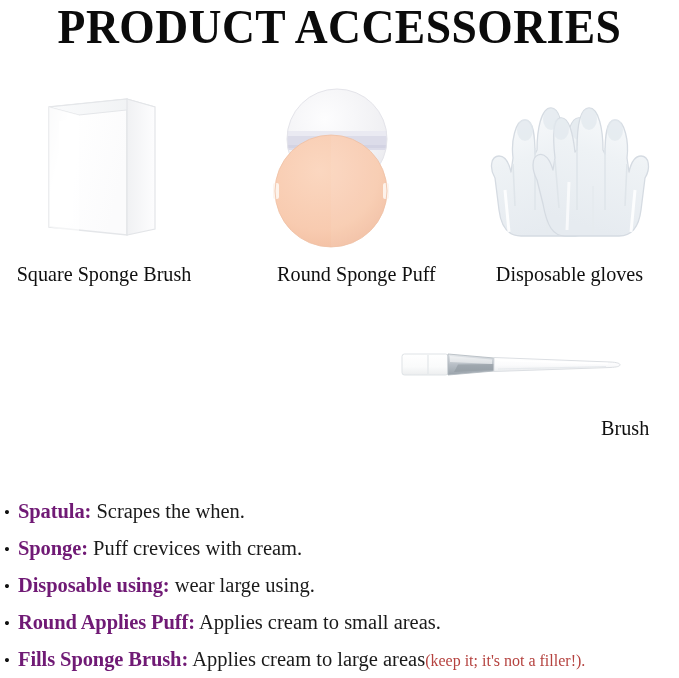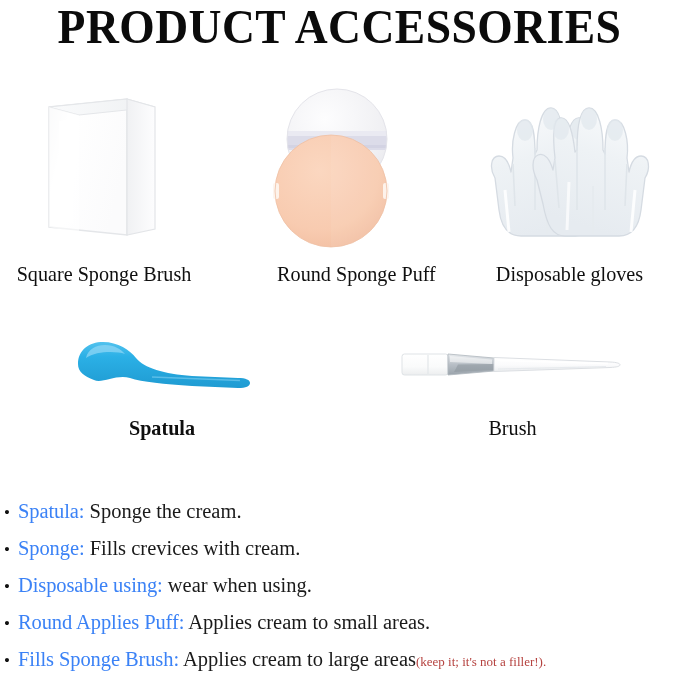--- a/index.html
+++ b/index.html
@@ -79,21 +79,21 @@
   
   .cell-sponge { left: 0px;   top: 0px;   width: 208px; }
   .cell-puff   { left: 230px; top: 0px;   width: 210px; text-align: right; }
   .cell-gloves { left: 460px; top: 0px;   width: 219px; }
   .cell-sponge .caption { margin-top: 4px; }
   .cell-puff   .caption { margin-top: 4px; }
   .cell-gloves .caption { margin-top: 4px; }
 
   
   .cell-spatula { left: 42px;  top: 0px; width: 240px; }
-  .cell-brush   { left: 370px; top: 0px; width: 285px; }
+  .cell-brush   { left: 370px; top: 0px; width: 285px; text-align: right; }
   .cell-spatula .caption { margin-top: 16px; font-weight: bold; }
   .cell-brush   .caption { margin-top: 16px; }
 
   
   .bullet-list {
     position: absolute;
     left: 4px;
     top: 493px;
     width: 672px;
   }
@@ -107,30 +107,30 @@
   }
   .bullet-dot {
     width: 14px;
     flex: 0 0 14px;
     font-size: 17px;
     color: #111;
     line-height: 37px;
   }
   .bullet-body { flex: 1 1 auto; }
   .b-term {
-    font-weight: normal;
-    color: #3b82f6;
+    font-weight: bold;
+    color: #701a75;
     letter-spacing: -0.1px;
   }
   .b-desc {
     color: #1a1a1a;
   }
   .b-note {
     color: #b5423f;
-    font-size: 13px;
+    font-size: 16px;
   }
 
   svg { display: block; }
 </style>
 </head>
 <body>
 
 <div class="page-title">PRODUCT ACCESSORIES</div>
 
 <div class="row-one">
@@ -260,50 +260,20 @@
           <path d="M96 96 L98 144" stroke="#ffffff" stroke-width="3" opacity="0.7" fill="none"></path>
         </g>
       </svg>
     </div>
     <div class="caption">Disposable gloves</div>
   </div>
 </div>
 
 <div class="row-two">
 
-  <div class="cell cell-spatula">
-    <div class="art-sm">
-      <svg width="180" height="54" viewBox="0 0 180 54">
-        <defs>
-          <linearGradient id="spatG" x1="0" y1="0" x2="0" y2="1">
-            <stop offset="0%" stop-color="#52c2ee"></stop>
-            <stop offset="32%" stop-color="#2bb0e6"></stop>
-            <stop offset="100%" stop-color="#1f9bd2"></stop>
-          </linearGradient>
-        </defs>
-
-        <path d="M6 26
-                 C6 12 17 4 31 4
-                 C46 4 58 12 64 20
-                 C72 30 92 36 120 38
-                 L166 40
-                 C174 40 178 42 178 45
-                 C178 48 174 50 166 50
-                 L120 48
-                 C92 46 70 44 58 40
-                 C44 36 30 46 22 42
-                 C12 38 6 34 6 26 Z" fill="url(#spatG)"></path>
-
-        <path d="M14 20 C16 11 24 7 33 7 C42 7 49 11 53 16 C44 13 24 13 14 20 Z" fill="#8ed6f4" opacity="0.75"></path>
-
-        <path d="M80 39 L168 42.5" stroke="#79cdf0" stroke-width="1.6" opacity="0.65" fill="none"></path>
-      </svg>
-    </div>
-    <div class="caption">Spatula</div>
-  </div>
 
   <div class="cell cell-brush">
     <div class="art-sm">
       <svg width="230" height="40" viewBox="0 0 230 40">
         <defs>
           <linearGradient id="brHandle" x1="0" y1="0" x2="0" y2="1">
             <stop offset="0%" stop-color="#ffffff"></stop>
             <stop offset="55%" stop-color="#fbfbfc"></stop>
             <stop offset="100%" stop-color="#eceef0"></stop>
           </linearGradient>
@@ -332,31 +302,31 @@
       </svg>
     </div>
     <div class="caption">Brush</div>
   </div>
 </div>
 
 <div class="bullet-list">
 
   <div class="bullet-item">
     <span class="bullet-dot">•</span>
-    <span class="bullet-body"><span class="b-term">Spatula:</span> <span class="b-desc">Sponge the cream.</span></span>
-  </div>
-
-  <div class="bullet-item">
-    <span class="bullet-dot">•</span>
-    <span class="bullet-body"><span class="b-term">Sponge:</span> <span class="b-desc">Fills crevices with cream.</span></span>
-  </div>
-
-  <div class="bullet-item">
-    <span class="bullet-dot">•</span>
-    <span class="bullet-body"><span class="b-term">Disposable using:</span> <span class="b-desc">wear when using.</span></span>
+    <span class="bullet-body"><span class="b-term">Spatula:</span> <span class="b-desc">Scrapes the when.</span></span>
+  </div>
+
+  <div class="bullet-item">
+    <span class="bullet-dot">•</span>
+    <span class="bullet-body"><span class="b-term">Sponge:</span> <span class="b-desc">Puff crevices with cream.</span></span>
+  </div>
+
+  <div class="bullet-item">
+    <span class="bullet-dot">•</span>
+    <span class="bullet-body"><span class="b-term">Disposable using:</span> <span class="b-desc">wear large using.</span></span>
   </div>
 
   <div class="bullet-item">
     <span class="bullet-dot">•</span>
     <span class="bullet-body"><span class="b-term">Round Applies Puff:</span> <span class="b-desc">Applies cream to small areas.</span></span>
   </div>
 
   <div class="bullet-item">
     <span class="bullet-dot">•</span>
     <span class="bullet-body"><span class="b-term">Fills Sponge Brush:</span> <span class="b-desc">Applies cream to large areas</span><span class="b-note">(keep it; it's not a filler!).</span></span>

